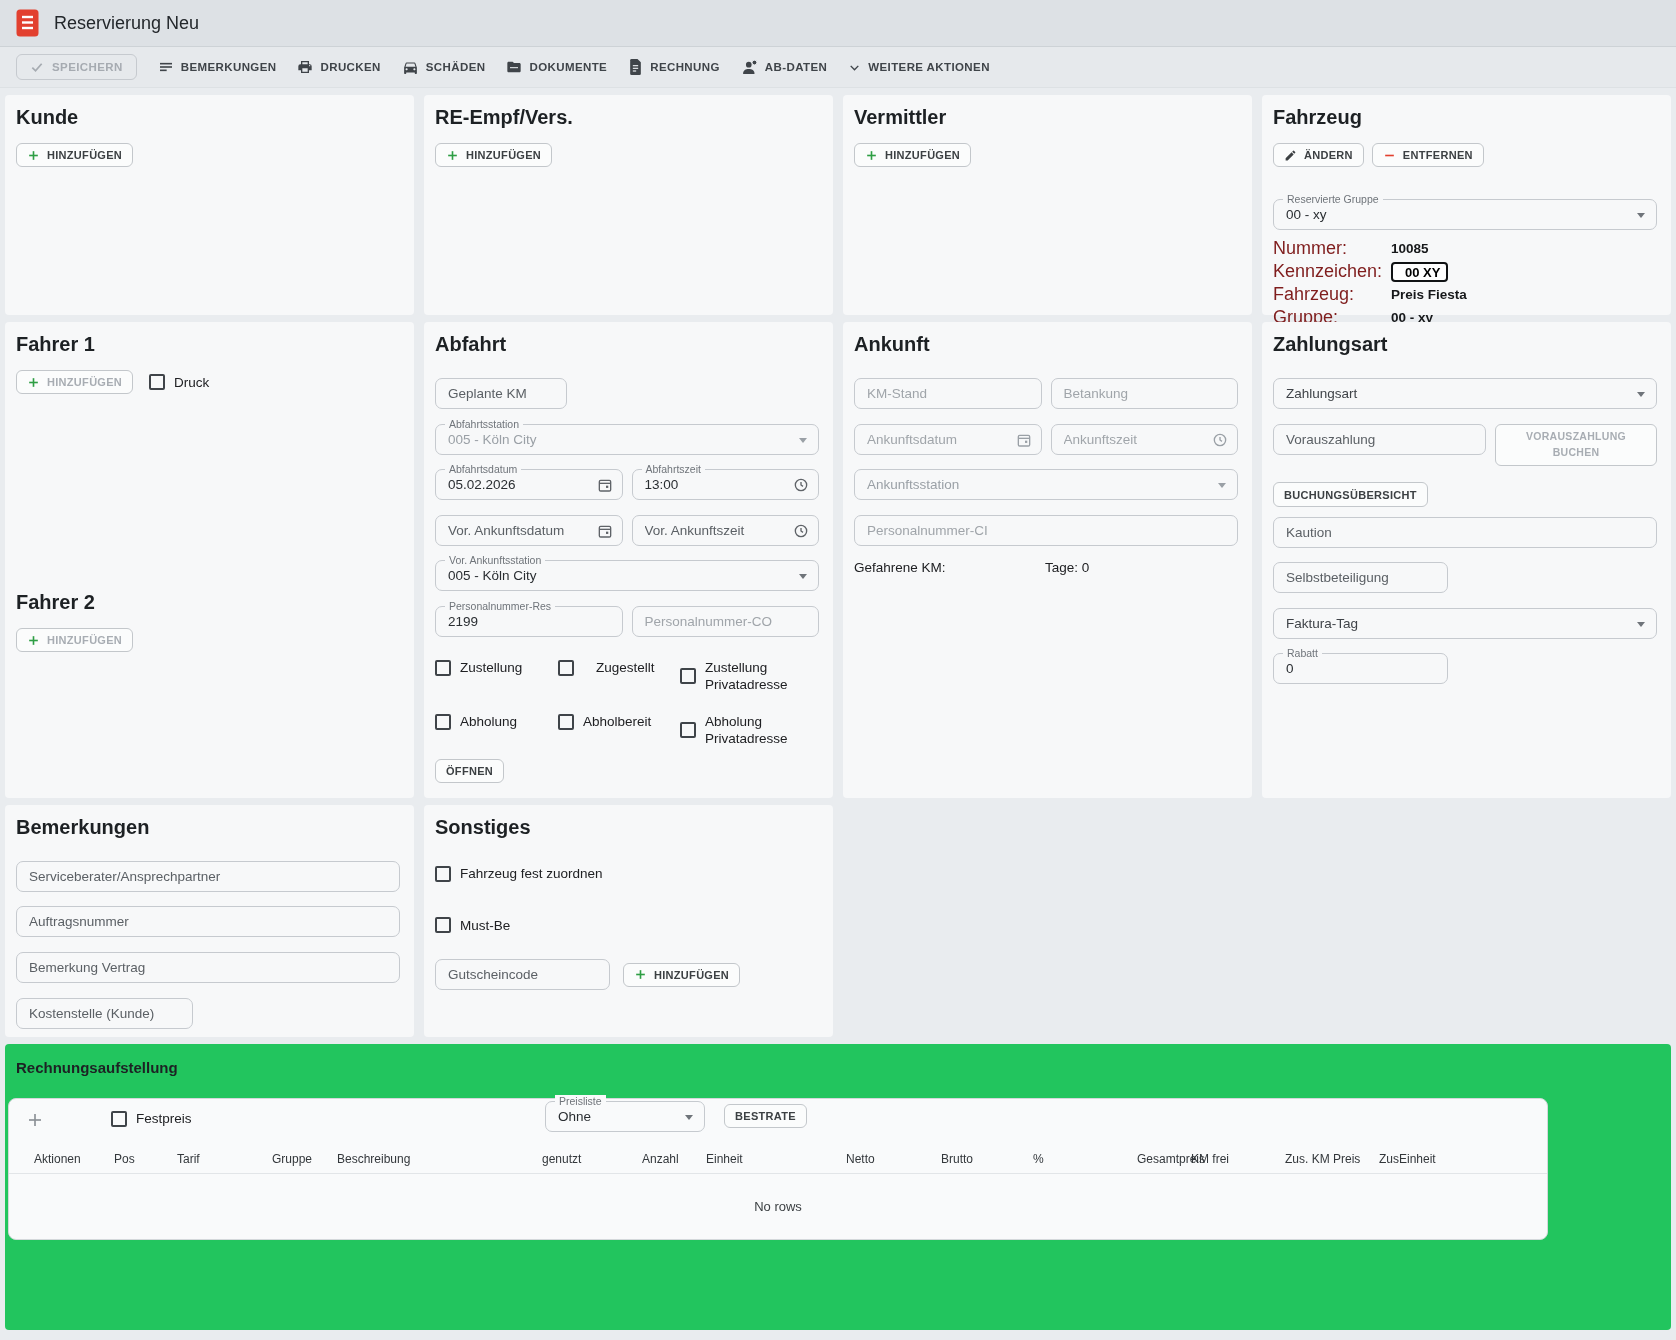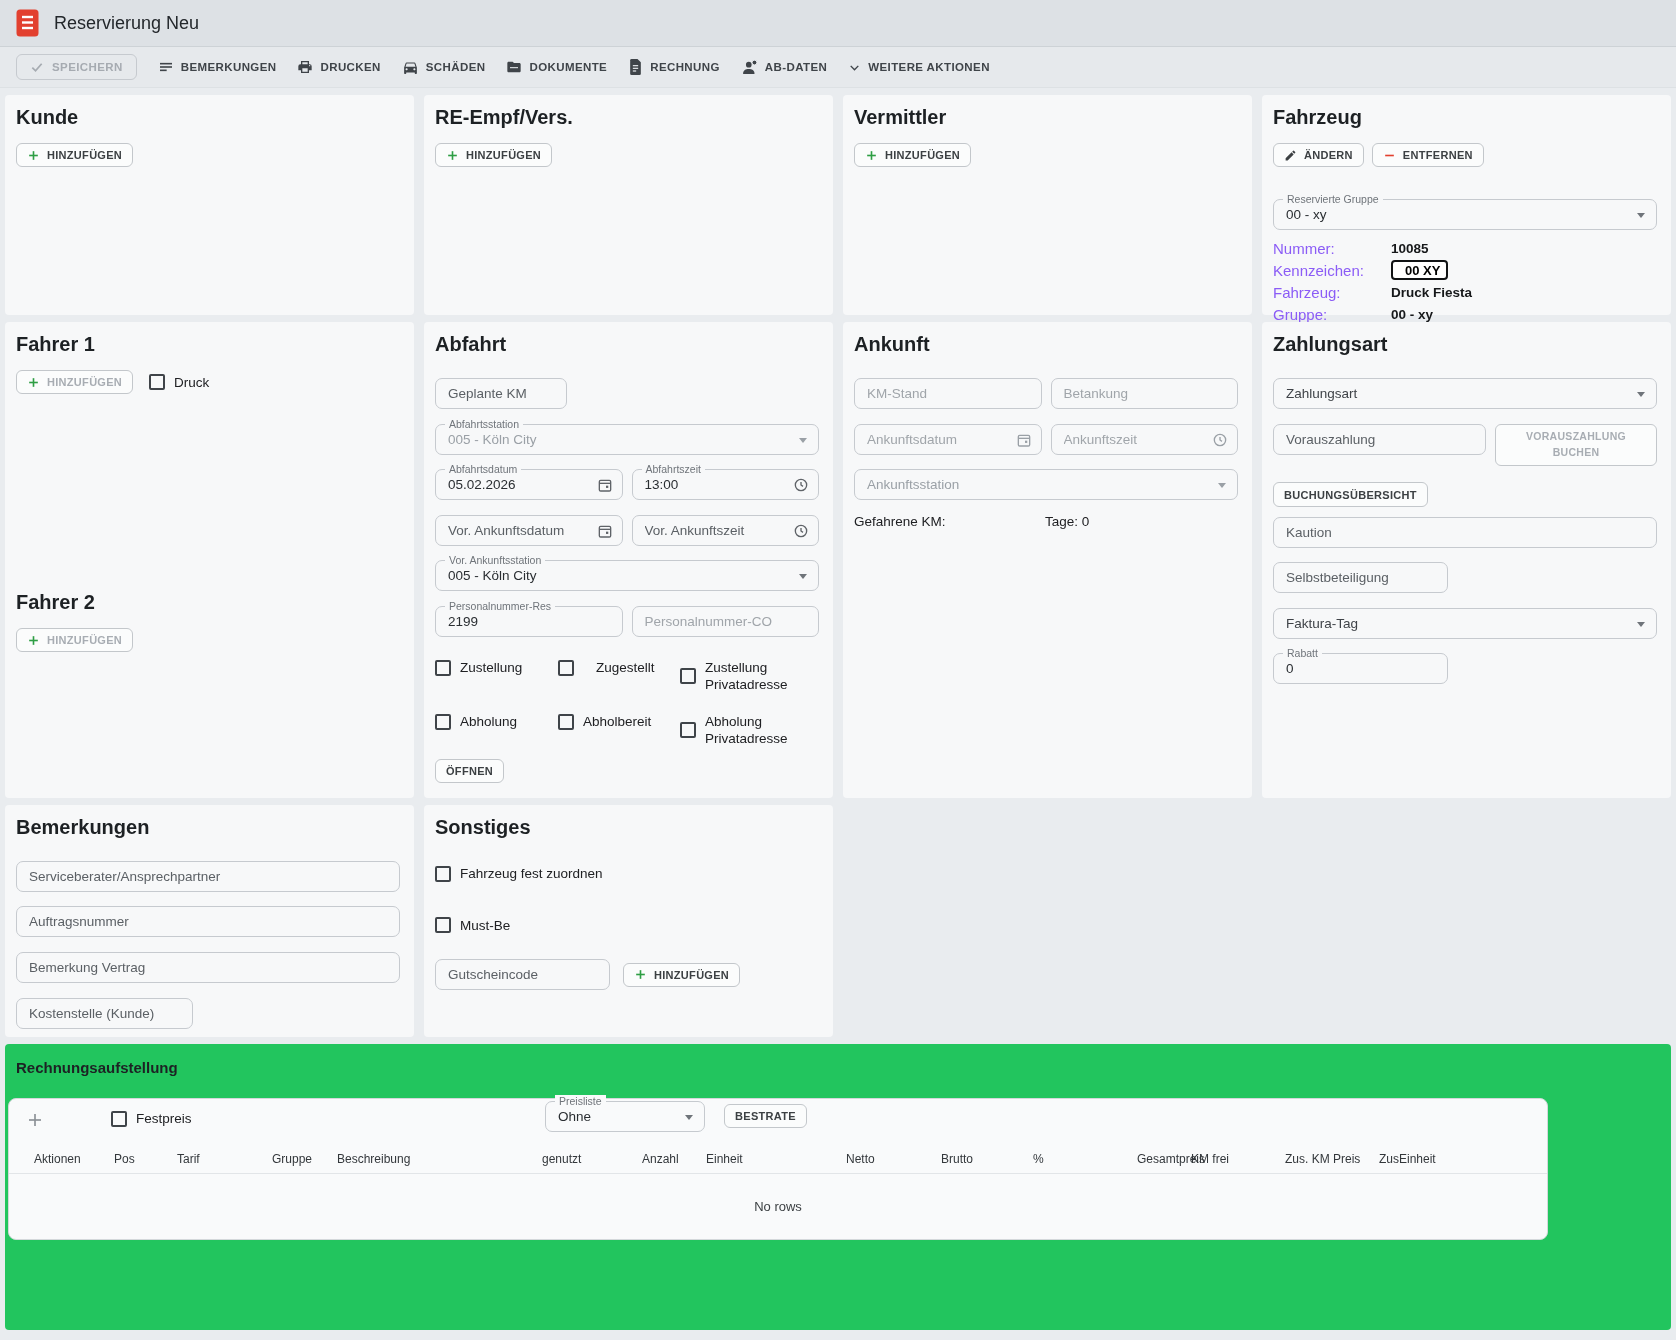--- a/index.html
+++ b/index.html
@@ -41,21 +41,21 @@
   .row2 > .field { flex:1; }
   .mt14{margin-top:14px;} .mt15{margin-top:15px;} .mt22{margin-top:22px;}
 
   
   .cbx { display:inline-flex; align-items:center; gap:9px; cursor:pointer; }
   .cb { width:16px; height:16px; border:2px solid #3f4449; border-radius:2px; background:transparent; flex:none; }
   .cbl { font-size:13.5px; color:#202124; line-height:17px; }
 
   
   .inforow { display:flex; align-items:center; margin-top:2px; min-height:20px; }
-  .inforow .il { width:118px; font-size:15px; color:#8b5cf6; }
+  .inforow .il { width:118px; font-size:18px; color:#7f1d1d; }
   .inforow .iv { font-size:13.5px; font-weight:700; color:#16181a; }
   .plate { display:inline-flex; align-items:flex-end; border:2px solid #101214; border-radius:4px; overflow:hidden; background:#fff; height:20px; }
   .plate .blue { width:7px; background:#0b0bdd; }
   .plate .ptxt { padding:0 6px 0 5px; font-size:13px; font-weight:700; display:flex; align-items:center; color:#000; }
 
   
   .invpanel { margin:7px 5px 5px 5px; height:286px; background:#22c55e; border-radius:4px; position:relative; }
   .invtitle { font-size:15px; font-weight:700; color:#1d2124; padding:15px 0 0 11px; }
   .gridbox { position:absolute; left:3px; top:54px; width:1540px; height:142px; border:1px solid #d4d8db; border-radius:8px; background:#f9fafb; }
   .gtool { position:absolute; left:0; top:0; width:100%; height:45px; }
@@ -237,21 +237,21 @@
       </div>
       <div class="inforow">
         <span class="il">Kennzeichen:</span>
         <span class="plate">
             <span class="blue"></span>
             <span class="ptxt">00 XY</span>
           </span>
       </div>
       <div class="inforow">
         <span class="il">Fahrzeug:</span>
-          <span class="iv">Druck Fiesta</span>
+          <span class="iv">Preis Fiesta</span>
       </div>
       <div class="inforow">
         <span class="il">Gruppe:</span>
           <span class="iv">00 - xy</span>
       </div>
     </div>
   </div>
 
   <div class="panel">
     <div class="ptitle">Fahrer 1</div>
@@ -412,20 +412,23 @@
             <svg width="16" height="16" viewBox="0 0 24 24" fill="none" stroke="currentColor" stroke-width="2">
               <circle cx="12" cy="12" r="8.5"></circle>
               <polyline points="12 7.5 12 12 15 14"></polyline>
             </svg>
           </span>
       </div>
     </div>
     <div class="field sel mt14">
       <span class="selval light">Ankunftsstation</span>
       <span class="arrow light"></span>
+    </div>
+    <div class="field mt15">
+      <input class="light" placeholder="Personalnummer-CI" style="">
     </div>
     <div style="display:flex; margin-top:14px; font-size:13.5px; color:#202124;">
       <span style="width:191px;">Gefahrene KM:</span>
       <span>Tage: 0</span>
     </div>
   </div>
 
   <div class="panel">
     <div class="ptitle">Zahlungsart</div>
     <div class="field sel mt22">

